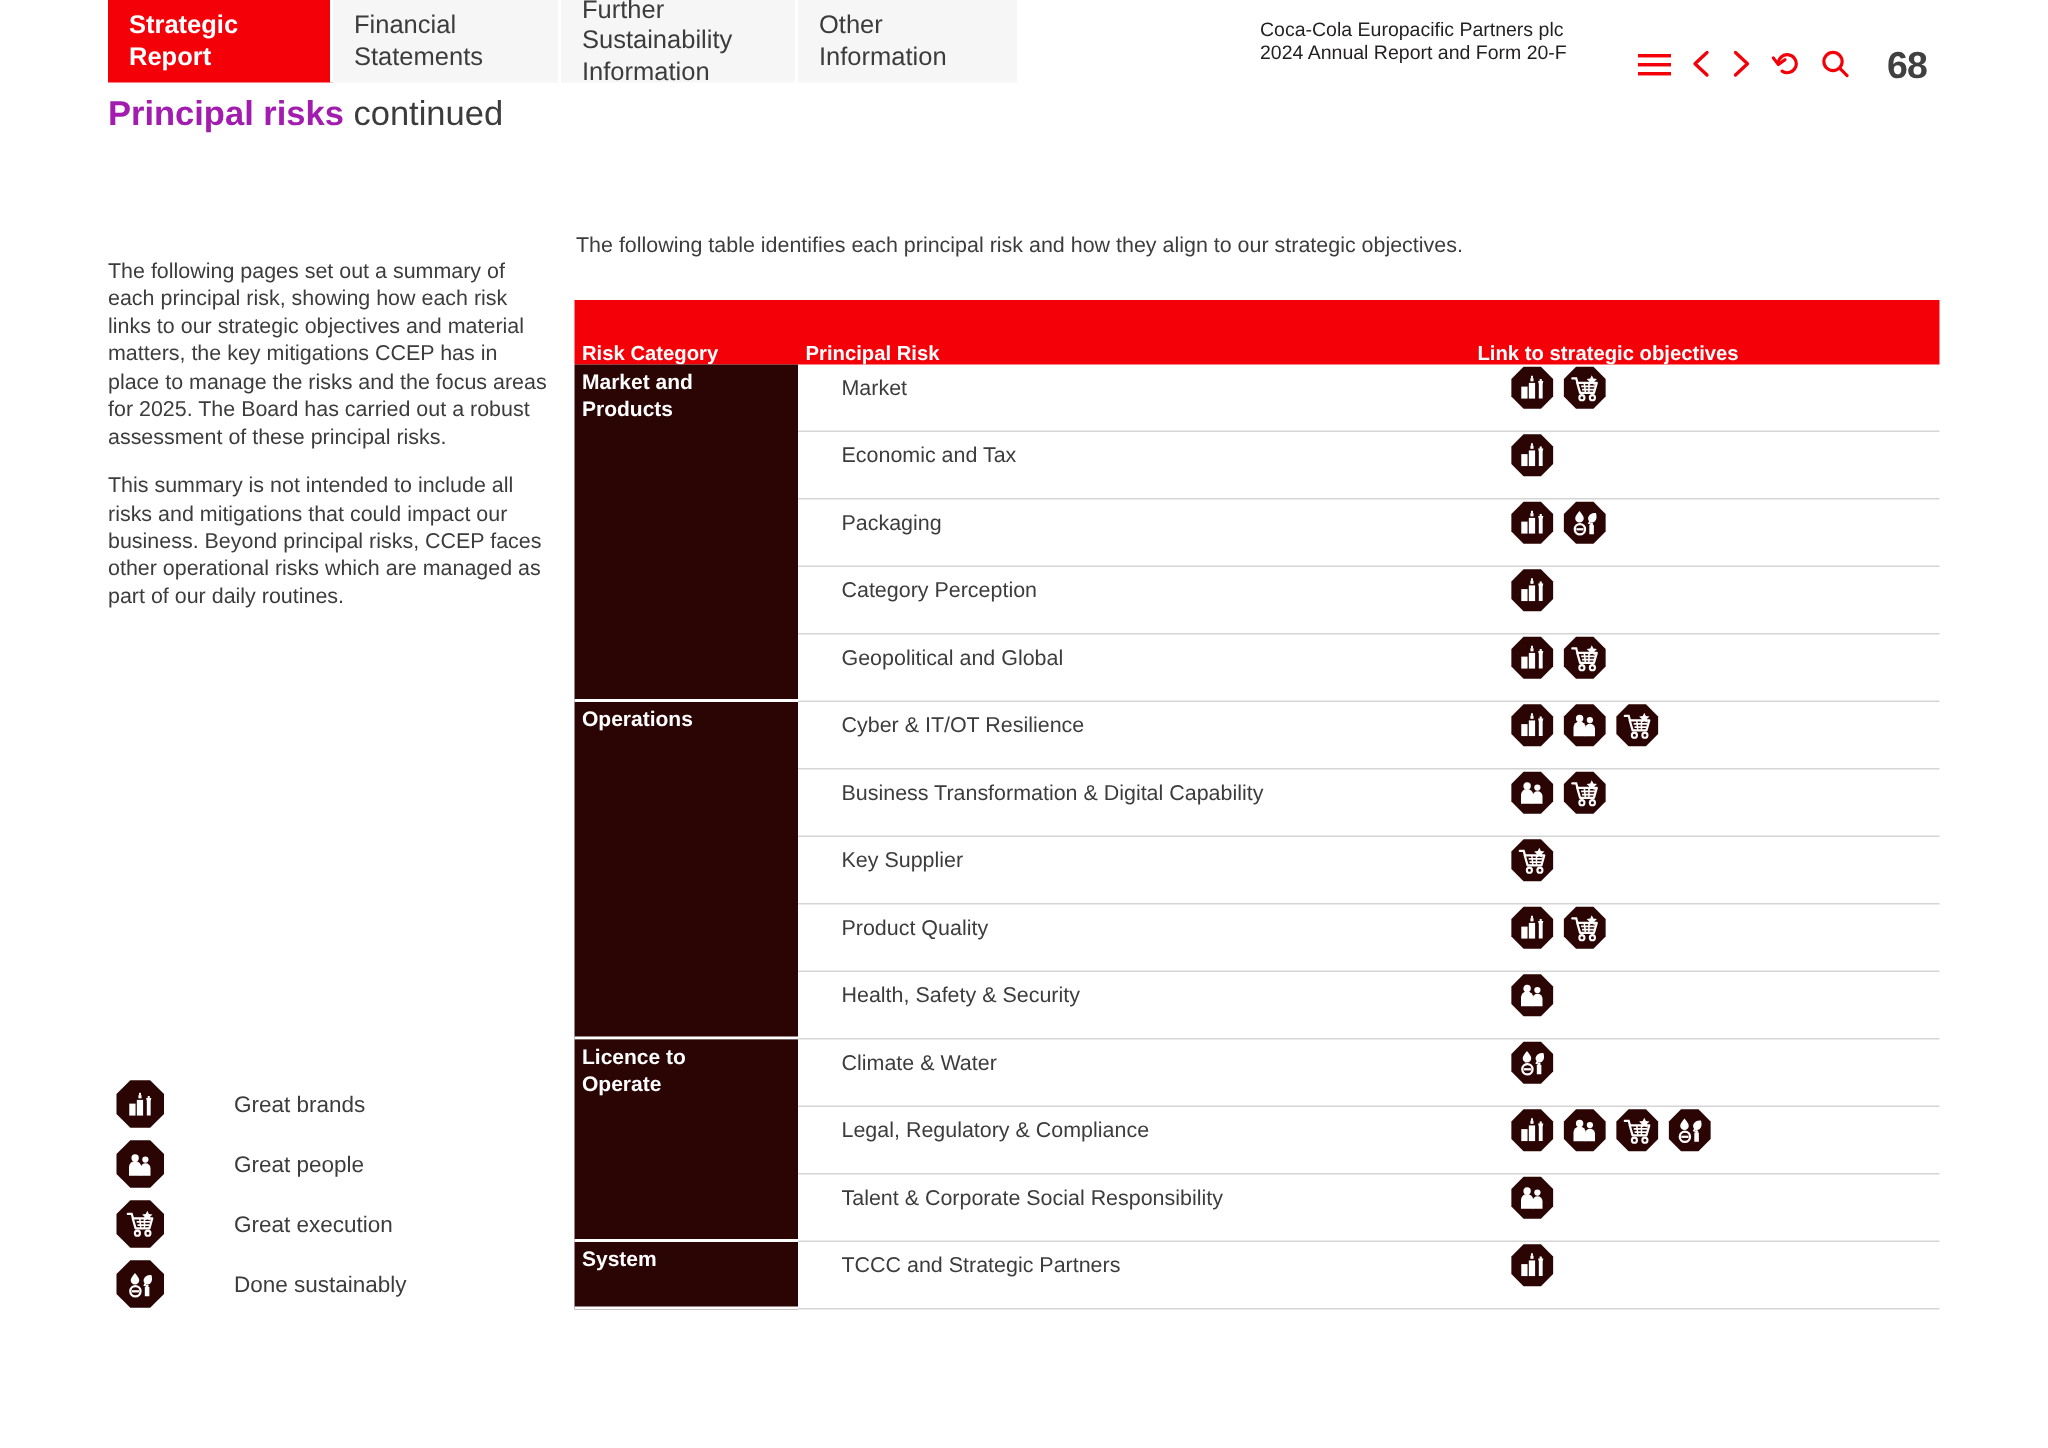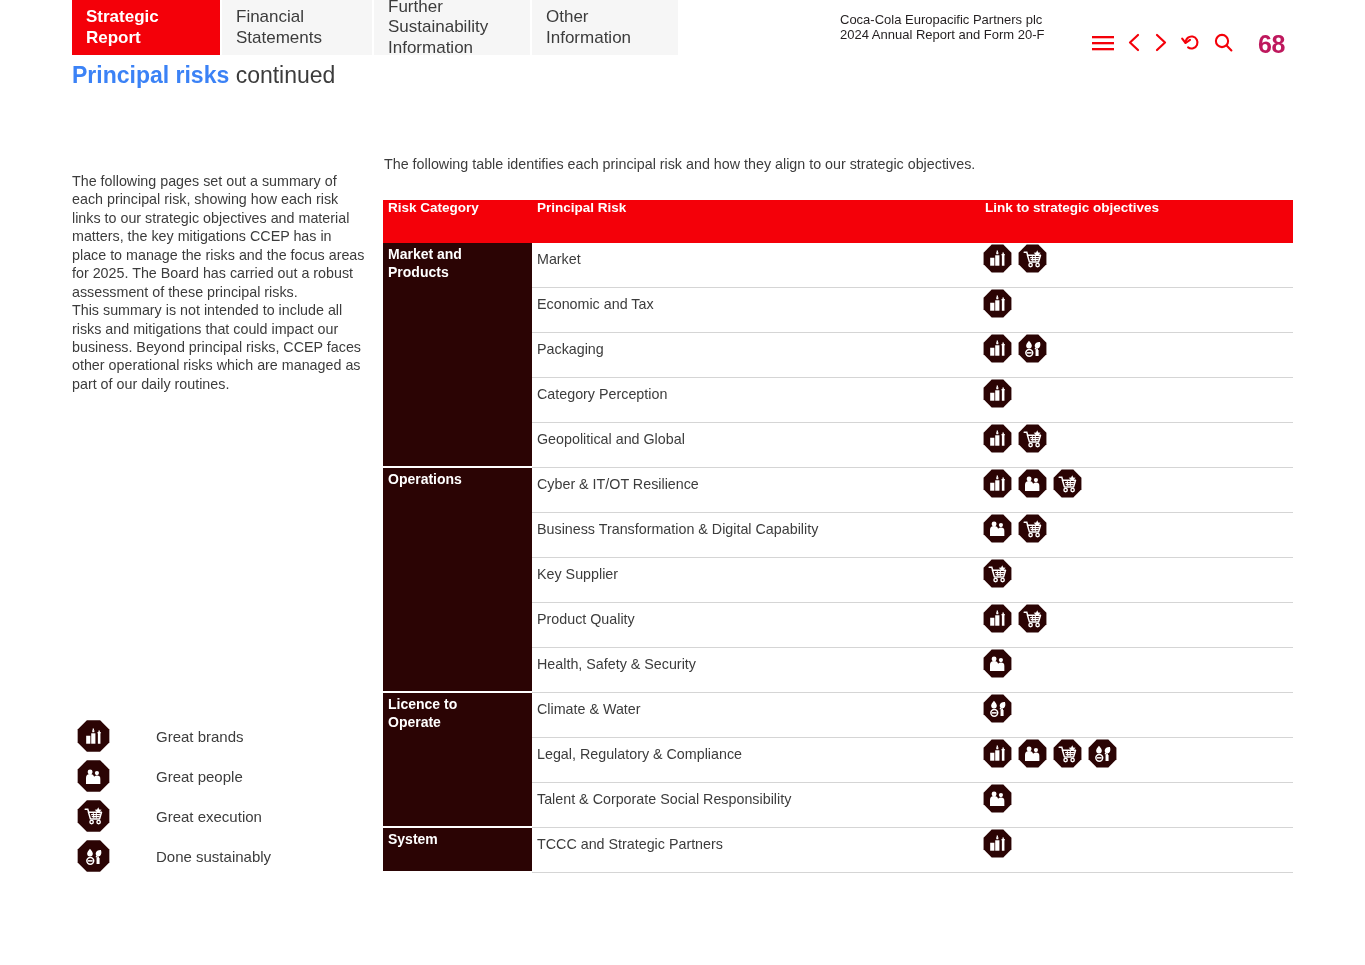--- a/index.html
+++ b/index.html
@@ -45,37 +45,37 @@
   }
 
   .navicons {
     position: absolute; top: 33px; left: 1092px;
     display: flex; align-items: center; gap: 13px;
   }
   .navicons svg { display: block; }
 
   .pagenum {
     position: absolute; top: 30px; left: 1258px;
-    font-size: 25px; font-weight: bold; color: #be185d;
+    font-size: 25px; font-weight: bold; color: #404040;
     letter-spacing: -0.5px;
   }
 
   
   .page-heading {
     position: absolute; top: 62px; left: 72px;
     font-size: 23px; color: #3c3c3c;
   }
-  .page-heading b { color: #3b82f6; font-weight: bold; }
+  .page-heading b { color: #a21caf; font-weight: bold; }
 
   
   .intro {
     position: absolute; top: 172px; left: 72px; width: 296px;
     font-size: 14.3px; line-height: 1.29; color: #3c3c3c;
   }
-  .intro p + p { }
+  .intro p + p { margin-top: 14px; }
 
   
   .legend {
     position: absolute; top: 716px; left: 77px;
   }
   .legend-row {
     display: flex; align-items: center; height: 40px; gap: 34px;
   }
   .legend-label {
     margin-left: 12px; font-size: 15px; color: #3c3c3c;
@@ -85,21 +85,21 @@
   .table-intro {
     position: absolute; top: 156px; left: 384px;
     font-size: 14.3px; color: #3c3c3c;
   }
 
   .risk-table {
     position: absolute; top: 200px; left: 383px;
     width: 910px;
   }
   .rt-head {
-    display: flex; align-items: flex-start;
+    display: flex; align-items: flex-end;
     height: 43px;
     background: #f40009;
     color: #ffffff;
     font-weight: bold; font-size: 13.5px;
   }
   .col-cat   { width: 149px; padding-left: 5px; }
   .col-risk  { width: 451px; padding-left: 5px; }
   .col-link  { width: 310px; padding-left: 2px; }
 
   .rt-body { display: flex; }
@@ -112,20 +112,21 @@
     padding: 2px 6px 0 5px;
     border-bottom: 2px solid #ffffff;
     white-space: pre-line;
   }
 
   .risk-row {
     display: flex; align-items: flex-start;
     height: 45px;
     border-bottom: 1px solid #d5d5d5;
     padding-top: 8px;
+    padding-left: 24px;
   }
   .risk-name {
     width: 451px; padding-left: 5px;
     font-size: 14.3px; color: #3c3c3c;
   }
   .risk-icons {
     display: flex; align-items: center; gap: 6px;
     margin-top: -7px;
   }
 

